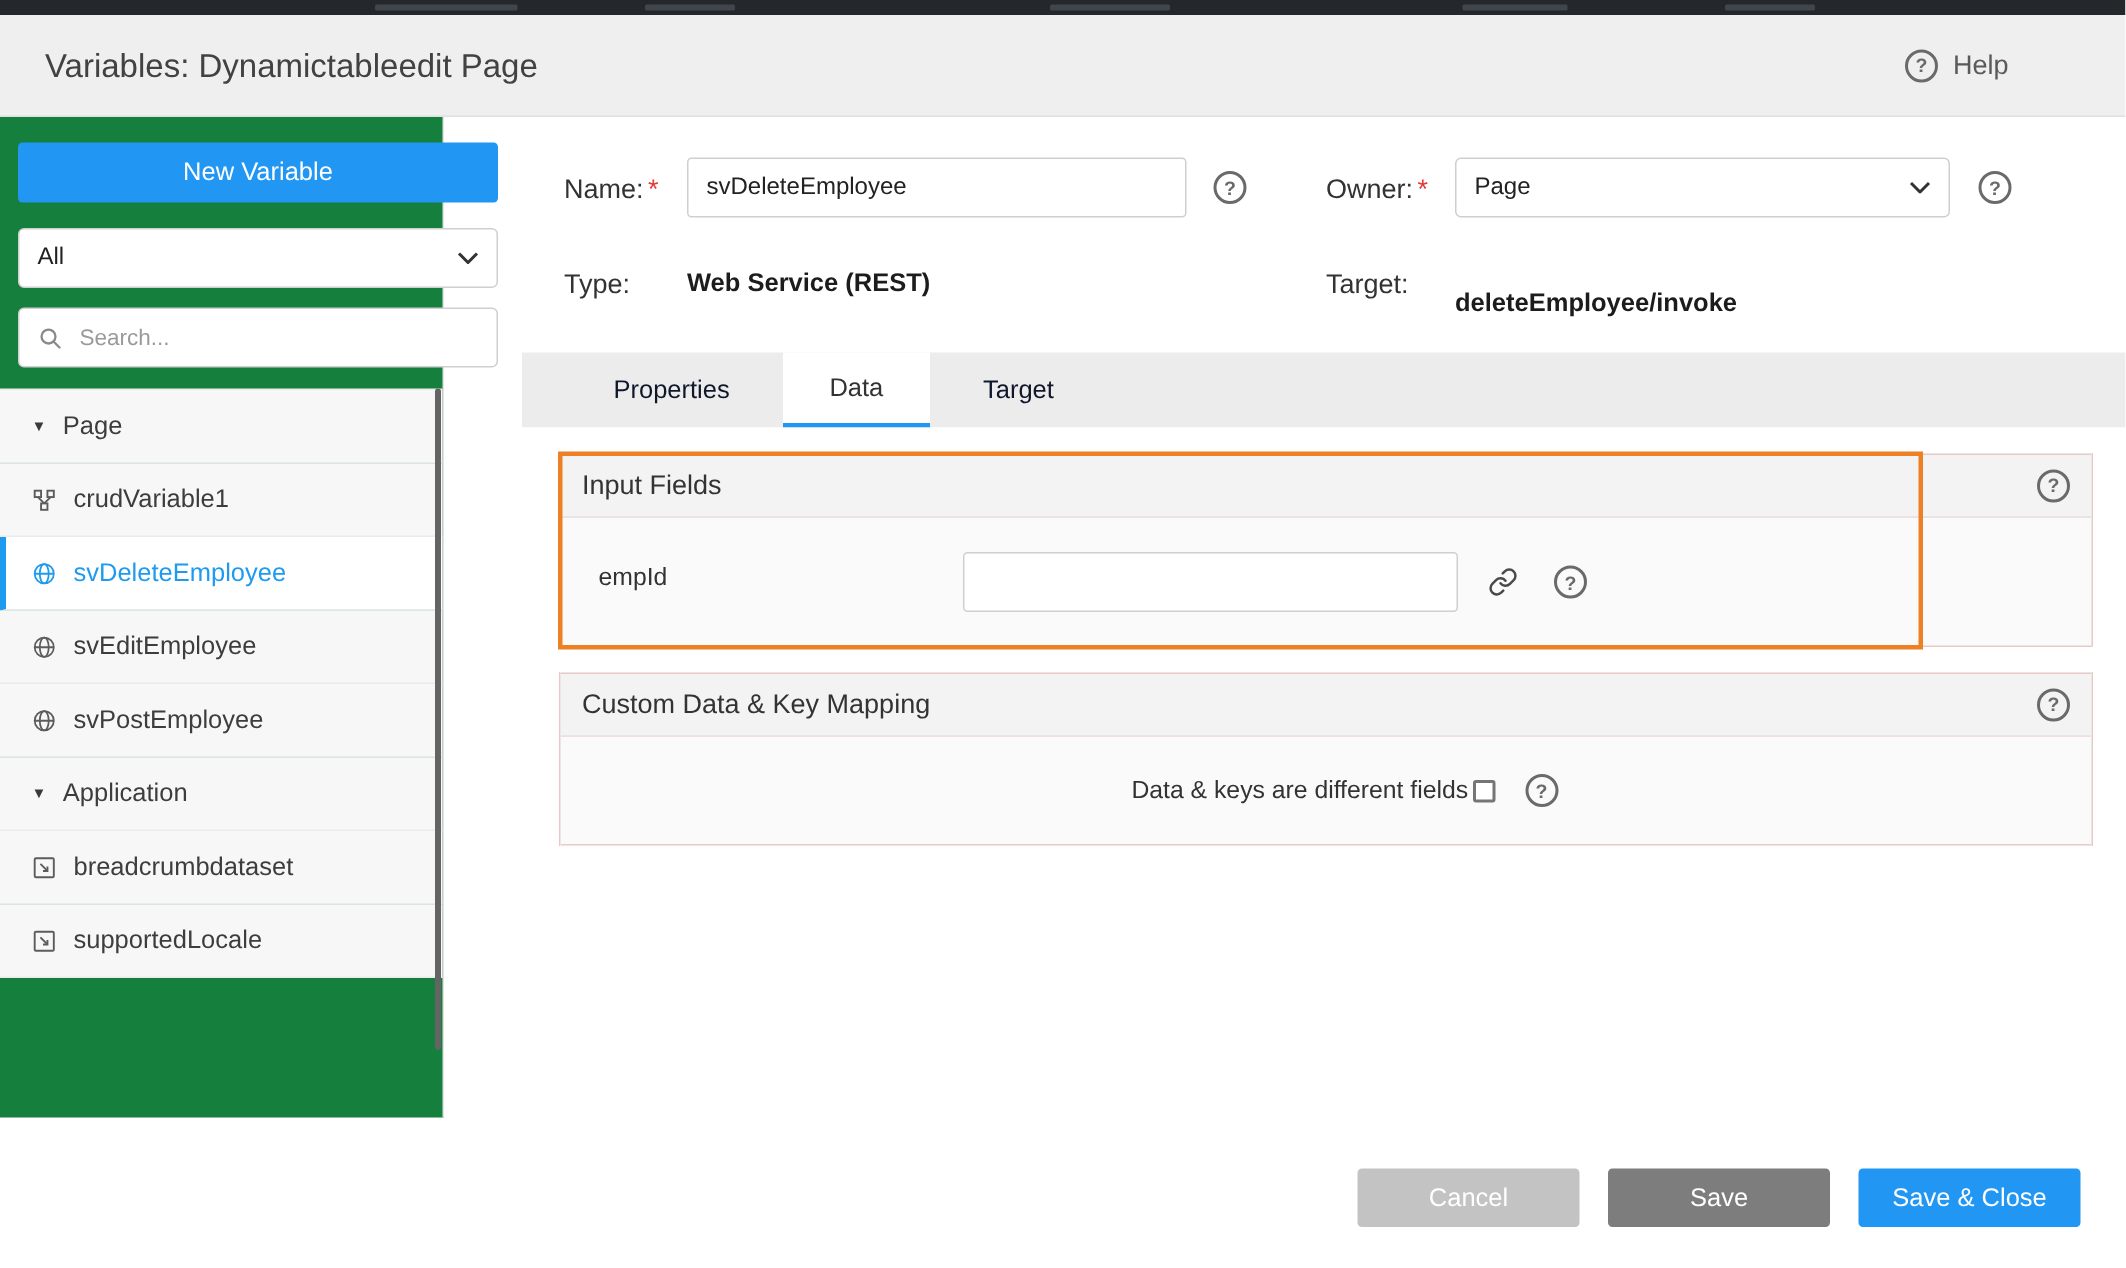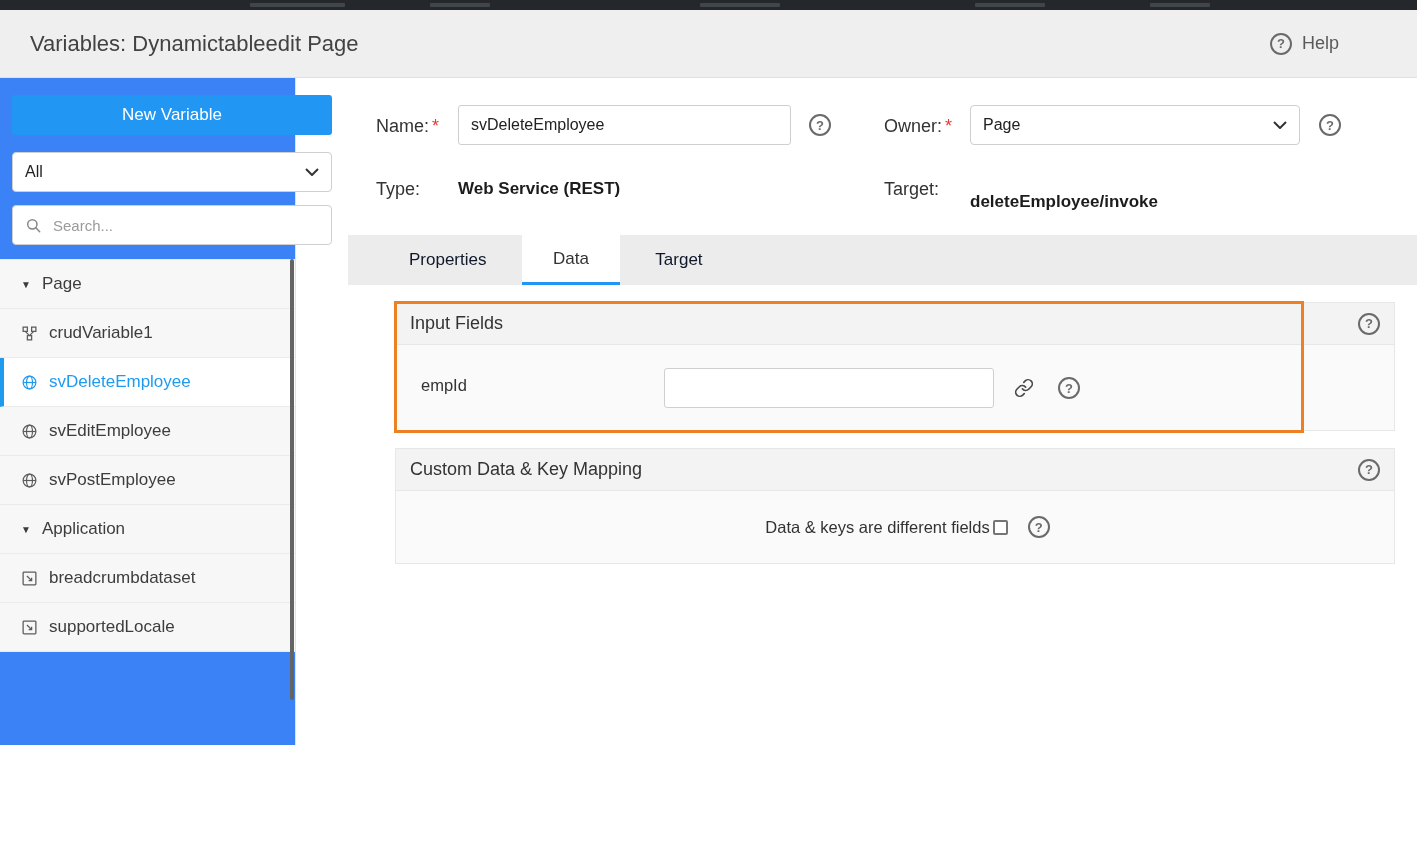--- a/index.html
+++ b/index.html
@@ -17,21 +17,21 @@
   .header-title { position:absolute; left:30px; top:0; line-height:67px; font-size:22px; color:#424242; }
   .help-wrap { position:absolute; right:78px; top:0; height:67px; display:flex; align-items:center; gap:10px; color:#5a5a5a; font-size:18px; cursor:pointer; }
   .q-circle {
     width:22px; height:22px; border:2px solid #6a6a6a; border-radius:50%;
     display:inline-flex; align-items:center; justify-content:center;
     font-size:13px; font-weight:bold; color:#6a6a6a; box-sizing:border-box; flex:0 0 auto;
     background:transparent;
   }
 
   
-  .sidebar { position:absolute; left:0; top:78px; width:296px; height:667px; background:#3b82f6; border-right:1px solid #e2e2e2; box-sizing:border-box;text-decoration:underline; }
+  .sidebar { position:absolute; left:0; top:78px; width:296px; height:667px; background:#15803d; border-right:1px solid #e2e2e2; box-sizing:border-box;text-decoration:underline; }
   .new-var {
     position:absolute; left:12px; top:17px; width:320px; height:40px;
     background:#2196f3; color:#fff; font-size:17px; border:none; border-radius:3px;
     cursor:pointer; font-family:inherit;
   }
   .sel {
     background:#fff; border:1px solid #cfcfcf; border-radius:4px; box-sizing:border-box;
     display:flex; align-items:center; justify-content:space-between;
     padding:0 12px; font-size:16px; color:#222; cursor:pointer;
   }
@@ -74,21 +74,21 @@
   .tab {
     display:inline-block; height:50px; line-height:50px; padding:0 31px;
     font-size:17px; color:#0f172a; cursor:pointer; box-sizing:border-box; vertical-align:top;
   }
   .tab:first-child { margin-left:30px; }
   .tab.active { background:#fff; color:#333; border-bottom:3px solid #2196f3; line-height:47px; }
 
   
   .content { position:absolute; left:0; top:207px; width:100%; height:560px; background:#fff; }
   .content-inner { padding:17px 22px 0 25px; }
-  .section { position:relative; border:1px solid #e7e7e7; margin-bottom:17px; background:#ef4444;margin-left:22px; }
+  .section { position:relative; border:1px solid #e7e7e7; margin-bottom:17px; background:#ef4444; }
   .sec-head {
     height:42px; background:#f3f3f3; border-bottom:1px solid #e7e7e7; box-sizing:border-box;
     display:flex; align-items:center; justify-content:space-between; padding:0 14px;
     font-size:18px; color:#333;
   }
   .sec-body { position:relative; background:#fafafa; }
   .sec-body.input-fields { height:85px; }
   .sec-body.custom-map { height:72px; display:flex; align-items:center; padding-left:25px; font-size:16.5px; color:#333;justify-content:center; }
   .empid-label { position:absolute; left:25px; top:31px; font-size:16.5px; color:#333; }
   .link-icon { position:absolute; width:20px; height:20px; color:#4a4a4a; cursor:pointer; }
@@ -280,14 +280,19 @@
         <div class="sec-body custom-map">
           <span>Data &amp; keys are different fields</span>
           <input type="checkbox" class="cbx" style="">
           <span class="q-circle" style="margin-left:20px;">?</span>
         </div>
       </div>
 
     </div>
   </div>
 
+  <div class="footer-btns">
+    <button class="btn cancel">Cancel</button>
+    <button class="btn save">Save</button>
+    <button class="btn save-close">Save &amp; Close</button>
+  </div>
 
 </div>
 
 </body></html>

